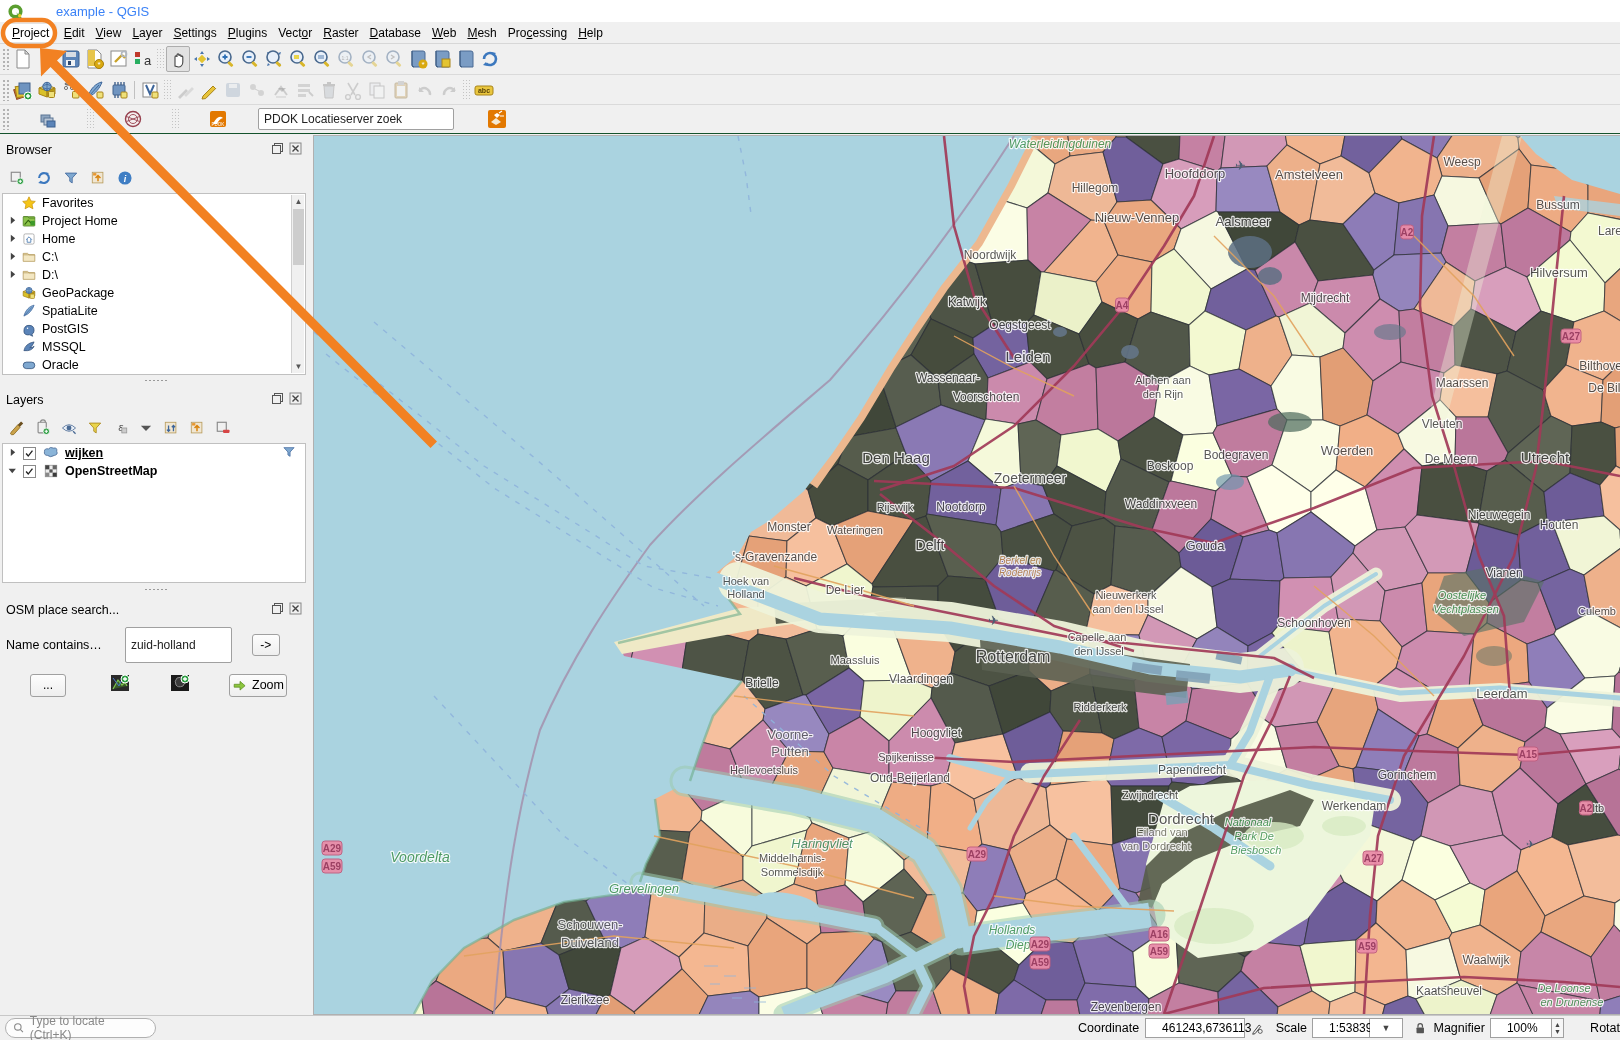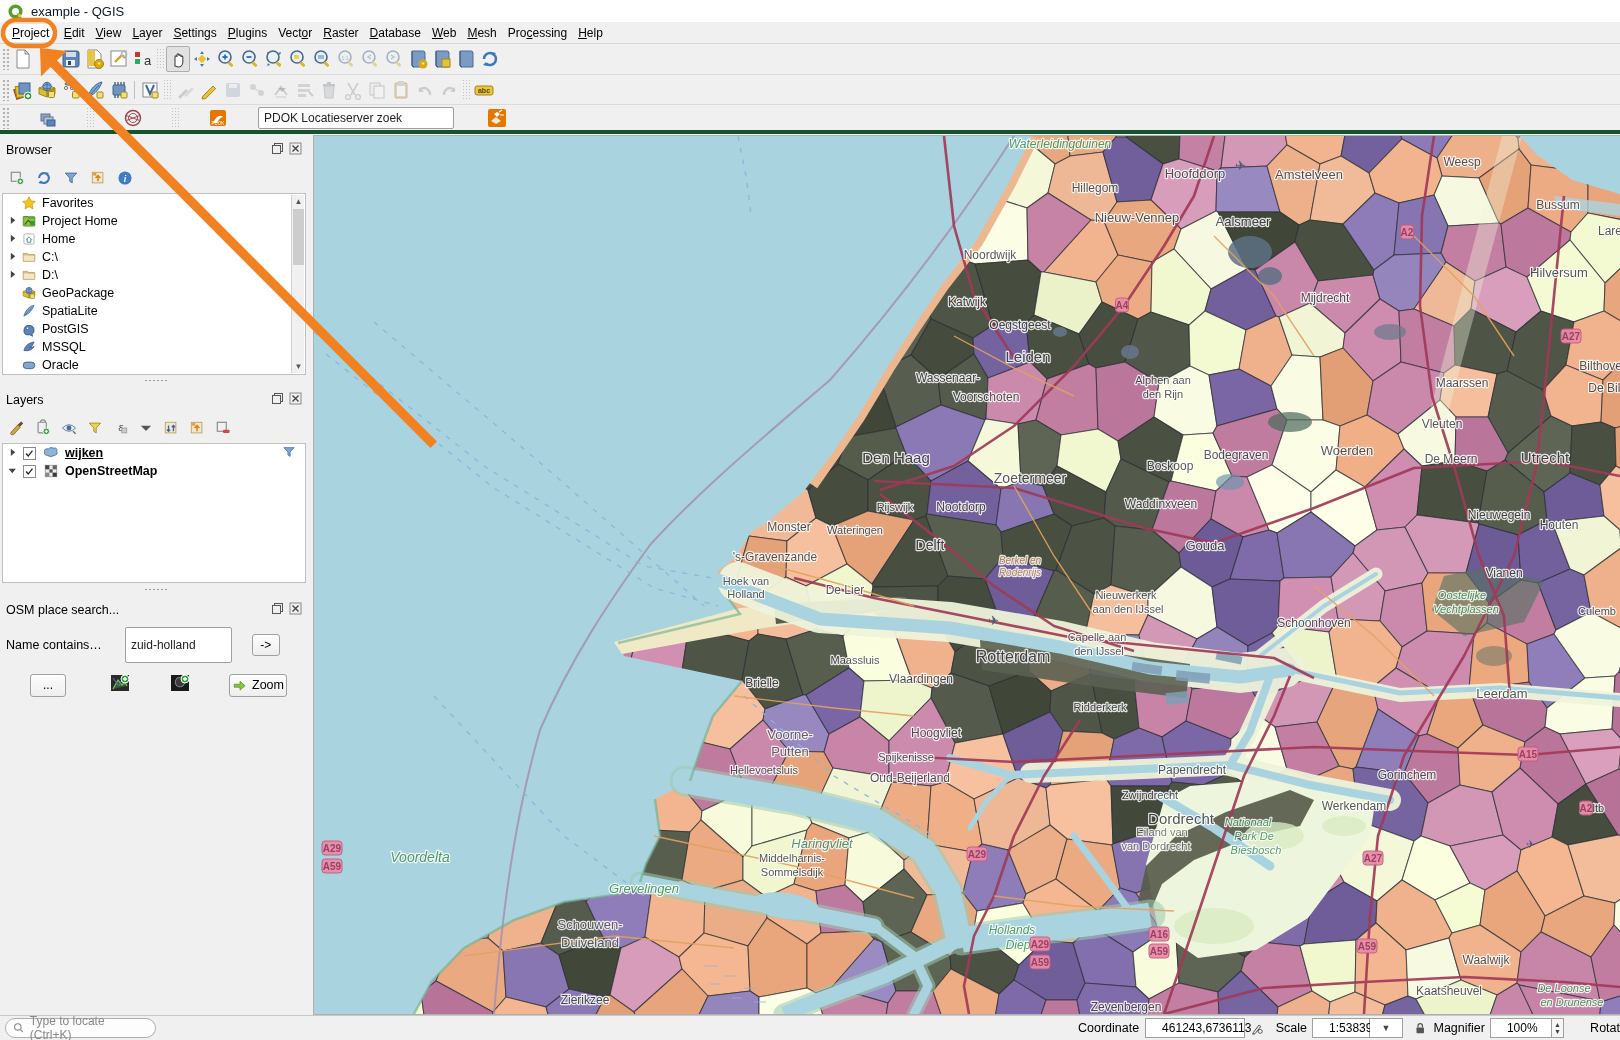--- a/index.html
+++ b/index.html
@@ -1,22 +1,22 @@
 <!DOCTYPE html>
 <html><head><meta charset="utf-8"><style>
 * { margin:0; padding:0; box-sizing:border-box; }
 html,body { width:1620px; height:1040px; overflow:hidden; font-family:"Liberation Sans",sans-serif; background:#f0f0f0; }
-.titlebar { height:22px; background:#ffffff; display:flex; align-items:center; font-size:13px; color:#0f172a; }
+.titlebar { height:22px; background:#ffffff; display:flex; align-items:center; font-size:13px; color:#3b82f6;gap:25px; }
 .menubar { height:22px; background:#f0f0f0; display:flex; align-items:center; font-size:12px; border-bottom:1px solid #d7d7d7;}
 .mi { padding:3px 5.5px; }
 #mproject { background:#fff; border:1px solid #e3e3e3; border-radius:4px; padding:2px 7px; margin-left:4px; margin-right:1px;}
 .toolbar { display:flex; align-items:center; background:#f0f0f0; }
 .tr1 { height:31px; border-bottom:1px solid #dadada; }
 .tr2 { height:30px; border-bottom:1px solid #dadada; }
-.tr3 { height:29px; border-bottom:4px solid #14532d;gap:25px; }
+.tr3 { height:29px; border-bottom:1px solid #14532d;gap:25px; }
 .tb { width:24px; height:26px; display:flex; align-items:center; justify-content:center; }
 .tb.pressed { background:#e2e2e2; border:1px solid #adadad; border-radius:2px; }
 .tb.orange { margin-left:6px; }
 .grip { width:7px; height:22px; margin:0 2px; background-image:radial-gradient(circle, #b2b2b2 1px, transparent 1.2px); background-size:4px 4px; }
 .tsep { width:9px; height:22px; background-image:radial-gradient(circle, #c4c4c4 0.8px, transparent 1px); background-size:3px 3px; margin:0 1px;}
 .vsep { width:1px; height:18px; background:#c0c0c0; margin:0 3px; }
 .pdok { width:196px; height:22px; border:1px solid #a0a0a0; border-radius:2px; font-size:12px; padding:0 5px; font-family:"Liberation Sans",sans-serif; color:#222; background:#fff; margin-left:3px;}
 .dock { width:308px; background:#f0f0f0; position:relative; }
 .mapwrap { position:absolute; left:313px; top:135px; width:1307px; height:880px; border:1px solid #b0b0b0; background:#aad3e0; }
 .ptitle { height:20px; display:flex; align-items:center; font-size:12.5px; color:#000; padding:15px 6px; justify-content:space-between; }

